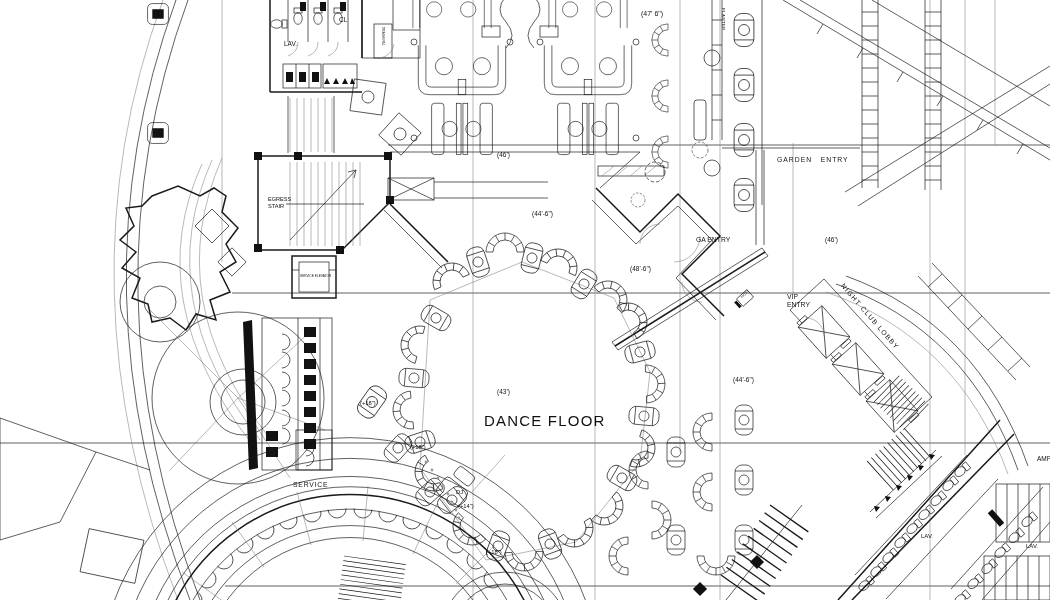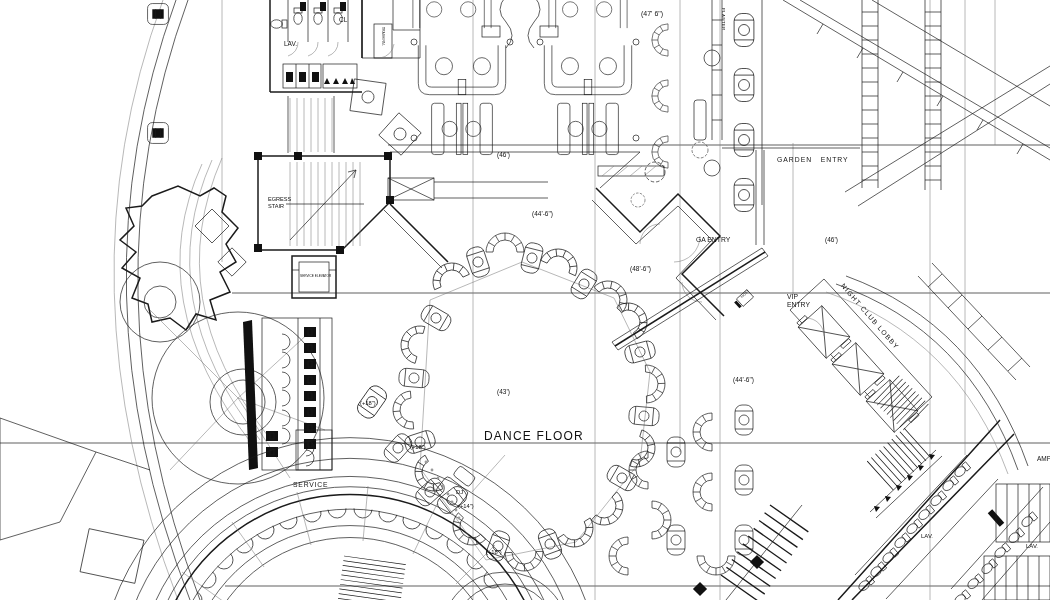--- a/index.html
+++ b/index.html
@@ -411,21 +411,21 @@
   <div class="lbl" style="left:532px;top:210px;font-size:6.5px;">(44'-6")</div>
   <div class="lbl" style="left:696px;top:236px;font-size:6.8px;">GA ENTRY</div>
   <div class="lbl" style="left:630px;top:265px;font-size:6.5px;">(48'-6")</div>
   <div class="lbl" style="left:825px;top:236px;font-size:6.5px;">(46')</div>
   <div class="lbl" style="left:787px;top:293px;font-size:6.8px;">VIP
 ENTRY</div>
   <div class="lbl" style="left:845px;top:282px;font-size:6.8px;letter-spacing:1.2px;transform:rotate(49deg);">NIGHT CLUB LOBBY</div>
   <div class="lbl" style="left:740px;top:296px;font-size:3.6px;transform:rotate(-42deg);">HOST</div>
   <div class="lbl" style="left:733px;top:376px;font-size:6.5px;">(44'-6")</div>
   <div class="lbl" style="left:497px;top:388px;font-size:6.5px;">(43')</div>
-  <div class="lbl" style="left:484px;top:429px;font-size:12px;letter-spacing:1.2px;">DANCE FLOOR</div>
+  <div class="lbl" style="left:484px;top:412px;font-size:15px;letter-spacing:1.2px;">DANCE FLOOR</div>
   <div class="lbl" style="left:268px;top:196px;font-size:5.6px;">EGRESS
 STAIR</div>
   <div class="lbl" style="left:300px;top:275px;font-size:3.2px;">SERVICE ELEVATOR</div>
   <div class="lbl" style="left:360px;top:400px;font-size:5.8px;">(+18")</div>
   <div class="lbl" style="left:410px;top:444px;font-size:5.8px;">(+18")</div>
   <div class="lbl" style="left:456px;top:489px;font-size:6px;">DJ</div>
   <div class="lbl" style="left:458px;top:503px;font-size:5.8px;">(+14")</div>
   <div class="lbl" style="left:486px;top:549px;font-size:5.8px;">(+18")</div>
   <div class="lbl" style="left:293px;top:481px;font-size:6.8px;letter-spacing:0.8px;">SERVICE</div>
   <div class="lbl" style="left:921px;top:533px;font-size:6px;">LAV.</div>

